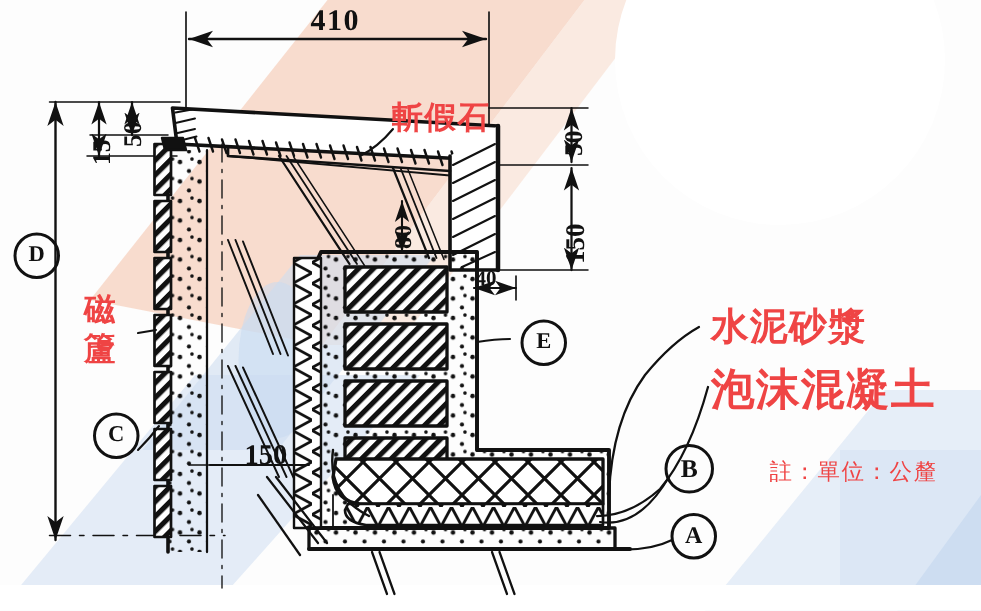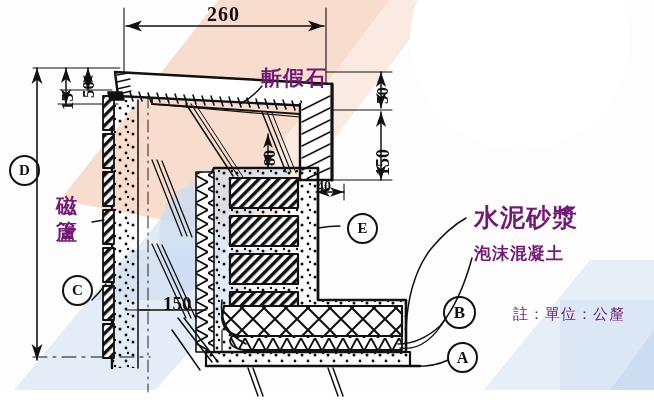--- a/index.html
+++ b/index.html
@@ -6,21 +6,21 @@
   html,body{margin:0;padding:0;background:#ffffff;}
   body{font-family:"Liberation Sans",sans-serif;}
   #stage{
     position:relative;
     width:654px;height:407px;
     background:#fdfdfd;
     overflow:hidden;
   }
   #stage svg{position:absolute;left:0;top:0;}
   .hand{font-family:"Liberation Serif",serif;font-weight:700;color:#111;}
-  .cjk{font-family:"DejaVu Sans",sans-serif;color:#701a75;}
+  .cjk{font-family:"DejaVu Sans",sans-serif;color:#ef4444;}
   .lbl{position:absolute;white-space:nowrap;line-height:1;}
   .rot90{transform:rotate(-90deg);transform-origin:left top;}
   .circ{
     position:absolute;border:2.2px solid #111;border-radius:50%;
     display:flex;align-items:center;justify-content:center;
     font-family:"Liberation Serif",serif;font-weight:700;color:#111;
     background:transparent;
   }
 </style>
 </head>
@@ -243,21 +243,21 @@
       <path d="M406 366 Q432 368 448 360" stroke-width="1.4"></path>
 
       <path d="M240 104 Q252 98 262 86" stroke-width="1.4"></path>
 
       <path d="M92 222 L104 220" stroke-width="1.4"></path>
 
       <path d="M92 300 Q100 292 106 284" stroke-width="1.4"></path>
     </g>
   </svg>
 
-  <div class="lbl hand" style="left:207px;top:4px;font-size:20px;letter-spacing:1px;">260</div>
+  <div class="lbl hand" style="left:207px;top:4px;font-size:20px;letter-spacing:1px;">410</div>
 
   <div class="lbl hand rot90" style="left:80px;top:98px;font-size:17px;">50</div>
 
   <div class="lbl hand rot90" style="left:59px;top:110px;font-size:17px;">15</div>
 
   <div class="lbl hand rot90" style="left:374px;top:104px;font-size:17px;">50</div>
 
   <div class="lbl hand rot90" style="left:374px;top:176px;font-size:18px;">150</div>
 
   <div class="lbl hand rot90" style="left:262px;top:166px;font-size:16px;">80</div>
@@ -266,21 +266,21 @@
 
   <div class="lbl hand" style="left:163px;top:294px;font-size:19px;">150</div>
 
   <div class="lbl cjk" style="left:261px;top:68px;font-size:21px;font-weight:700;letter-spacing:1px;">斬假石</div>
 
   <div class="lbl cjk" style="left:56px;top:196px;font-size:21px;font-weight:700;">磁</div>
   <div class="lbl cjk" style="left:56px;top:222px;font-size:21px;font-weight:700;">籚</div>
 
   <div class="lbl cjk" style="left:474px;top:205px;font-size:25px;font-weight:700;letter-spacing:1px;">水泥砂漿</div>
 
-  <div class="lbl cjk" style="left:474px;top:245px;font-size:17px;font-weight:700;letter-spacing:1px;">泡沫混凝土</div>
+  <div class="lbl cjk" style="left:474px;top:245px;font-size:29px;font-weight:700;letter-spacing:1px;">泡沫混凝土</div>
 
   <div class="lbl cjk" style="left:513px;top:307px;font-size:15px;letter-spacing:1px;text-align:center;">註：單位：公釐</div>
 
   <div class="circ" style="left:9px;top:155px;width:27px;height:27px;font-size:15px;">
     <span>D</span>
   </div>
 
   <div class="circ" style="left:62px;top:275px;width:27px;height:27px;font-size:15px;">
     <span>C</span>
   </div>

